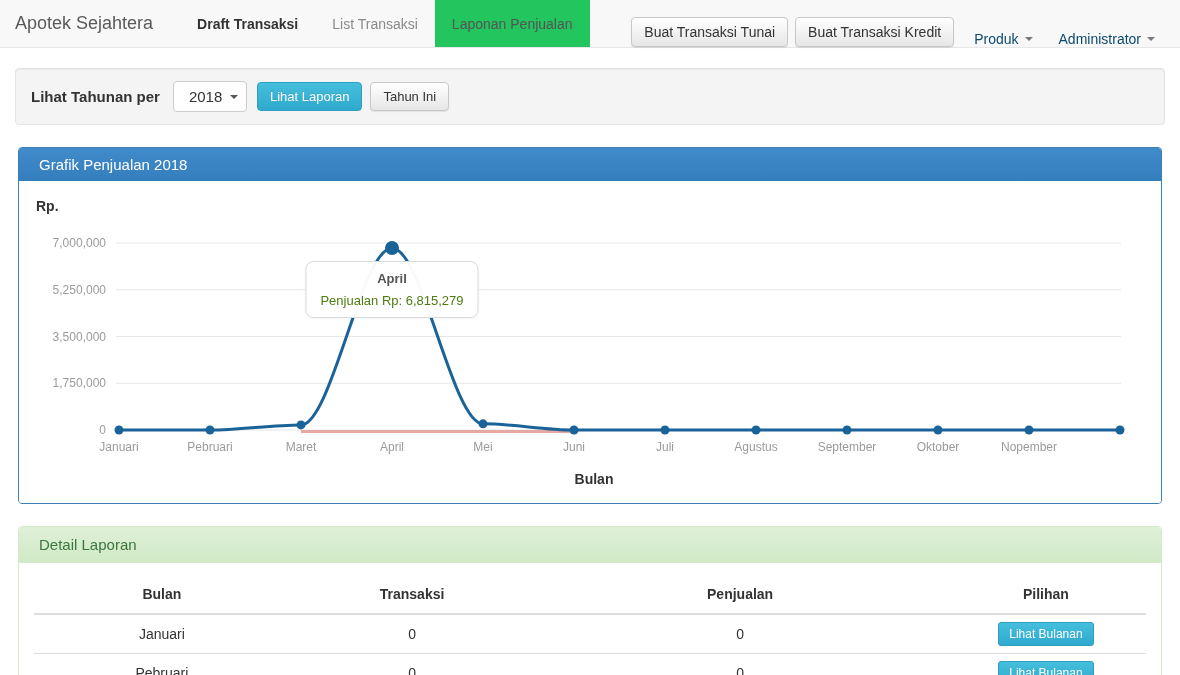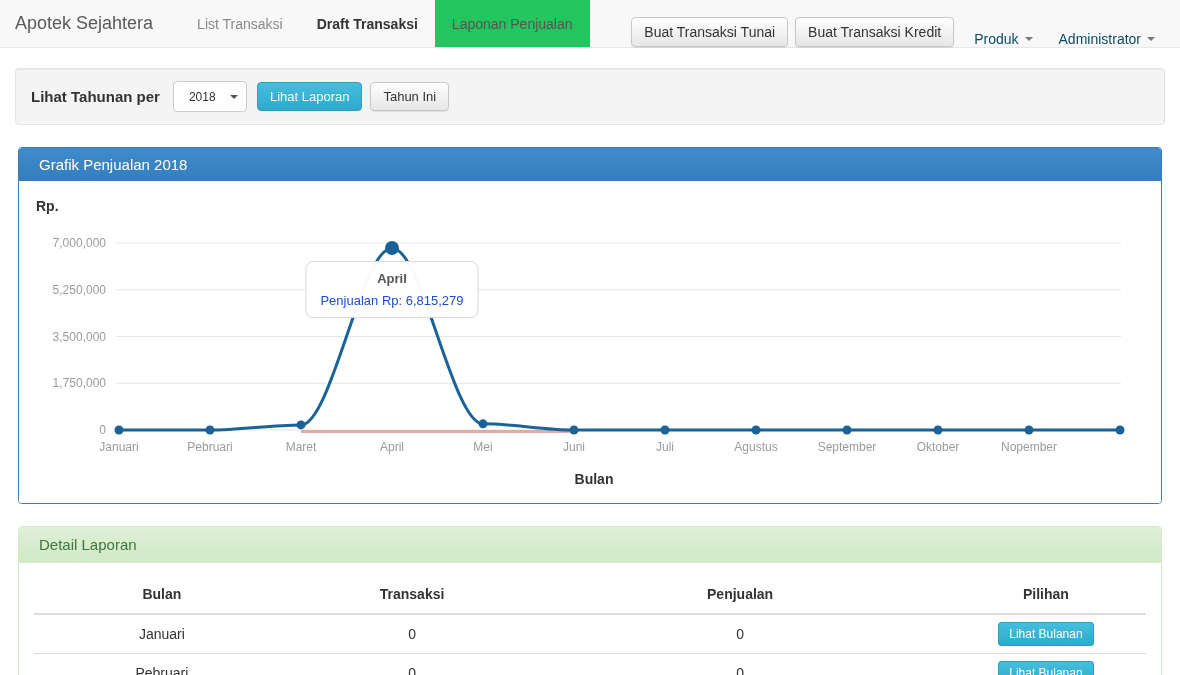--- a/index.html
+++ b/index.html
@@ -23,60 +23,60 @@
   .caret { display:inline-block; width:0; height:0; border-left:4px solid transparent;
     border-right:4px solid transparent; border-top:4px solid #777; margin-left:6px; }
 
   
   .well { margin:20px 15px 0; background:#f4f4f4; border:1px solid #e3e3e3; border-radius:4px;
     padding:12px 15px; display:flex; align-items:center;
     box-shadow:inset 0 1px 1px rgba(0,0,0,.05); }
   .filter-label { font-weight:bold; font-size:15px; color:#333; margin-right:13px; }
   .year-select { width:74px; height:31px; background:#fff; border:1px solid #ccc; border-radius:4px;
     display:flex; align-items:center; justify-content:space-between; padding:0 8px 0 15px;
-    font-size:12px; color:#333; cursor:pointer; margin-right:10px; }
+    font-size:15px; color:#333; cursor:pointer; margin-right:10px; }
   .year-select .caret { border-top-color:#555; margin-left:4px; }
   .btn-info { border:1px solid #2d9fc0; background:linear-gradient(#46bedd,#2fa9cd);
     color:#fff; font-size:13px; padding:6px 12px; border-radius:4px; cursor:pointer; margin-right:8px;
     text-shadow:0 -1px 0 rgba(0,0,0,.1); }
   .btn-sm { font-size:13px; padding:6px 12px; }
 
   
   .panel { margin:22px 18px 0; border-radius:4px; }
   .panel-primary { border:1px solid #3d7fb5; }
   .panel-primary .panel-heading { background:linear-gradient(#428bca,#357ebd); color:#fff;
     font-size:15px; padding:8px 20px; border-radius:3px 3px 0 0; }
   .panel-body { background:#fff; padding:12px 15px 10px; border-radius:0 0 3px 3px; }
   .chart-wrap { position:relative; width:1118px; height:300px; }
   .chart-tooltip { position:absolute; background:rgba(255,255,255,.97); border:1px solid #d9d9d9;
     border-radius:8px; padding:9px 14px; text-align:center; transform:translateX(-50%);
     box-shadow:0 1px 3px rgba(0,0,0,.04); pointer-events:none; }
   .chart-tooltip .t-title { font-weight:bold; color:#555; font-size:13px; margin-bottom:7px; }
-  .chart-tooltip .t-text { color:#1d4ed8; font-size:13px; white-space:nowrap; }
+  .chart-tooltip .t-text { color:#4d7c0f; font-size:13px; white-space:nowrap; }
 
   .panel-success { border:1px solid #d6e9c6; }
   .panel-success .panel-heading { background:linear-gradient(#dff0d8,#d0e9c6); color:#3c763d;
     font-size:15px; padding:9px 20px; border-radius:3px 3px 0 0; border-bottom:1px solid #d6e9c6; }
 
   
   table.report { width:100%; border-collapse:collapse; font-size:14px; }
   table.report th { font-weight:bold; color:#333; text-align:center; padding:11px 8px;
     border-bottom:2px solid #ddd; }
   table.report td { text-align:center; padding:7px 8px; border-bottom:1px solid #ddd; }
   .btn-teal-xs { border:1px solid #2d9fc0; background:linear-gradient(#46bedd,#2fa9cd);
     color:#fff; font-size:12px; padding:4px 10px; border-radius:3px; cursor:pointer; display:inline-block; }
 </style>
 </head>
 <body>
 
 <div class="navbar">
   <div class="brand">Apotek Sejahtera</div>
   <div class="nav-items">
+    <div class="nav-item strong">Draft Transaksi</div>
     <div class="nav-item">List Transaksi</div>
-    <div class="nav-item strong">Draft Transaksi</div>
     <div class="nav-item active">Laponan Penjualan</div>
   </div>
   <div class="nav-right">
     <span class="btn">Buat Transaksi Tunai</span>
     <span class="btn">Buat Transaksi Kredit</span>
     <span class="dropdown">
       <span>Produk</span>
       <span class="caret"></span>
     </span>
     <span class="dropdown">

